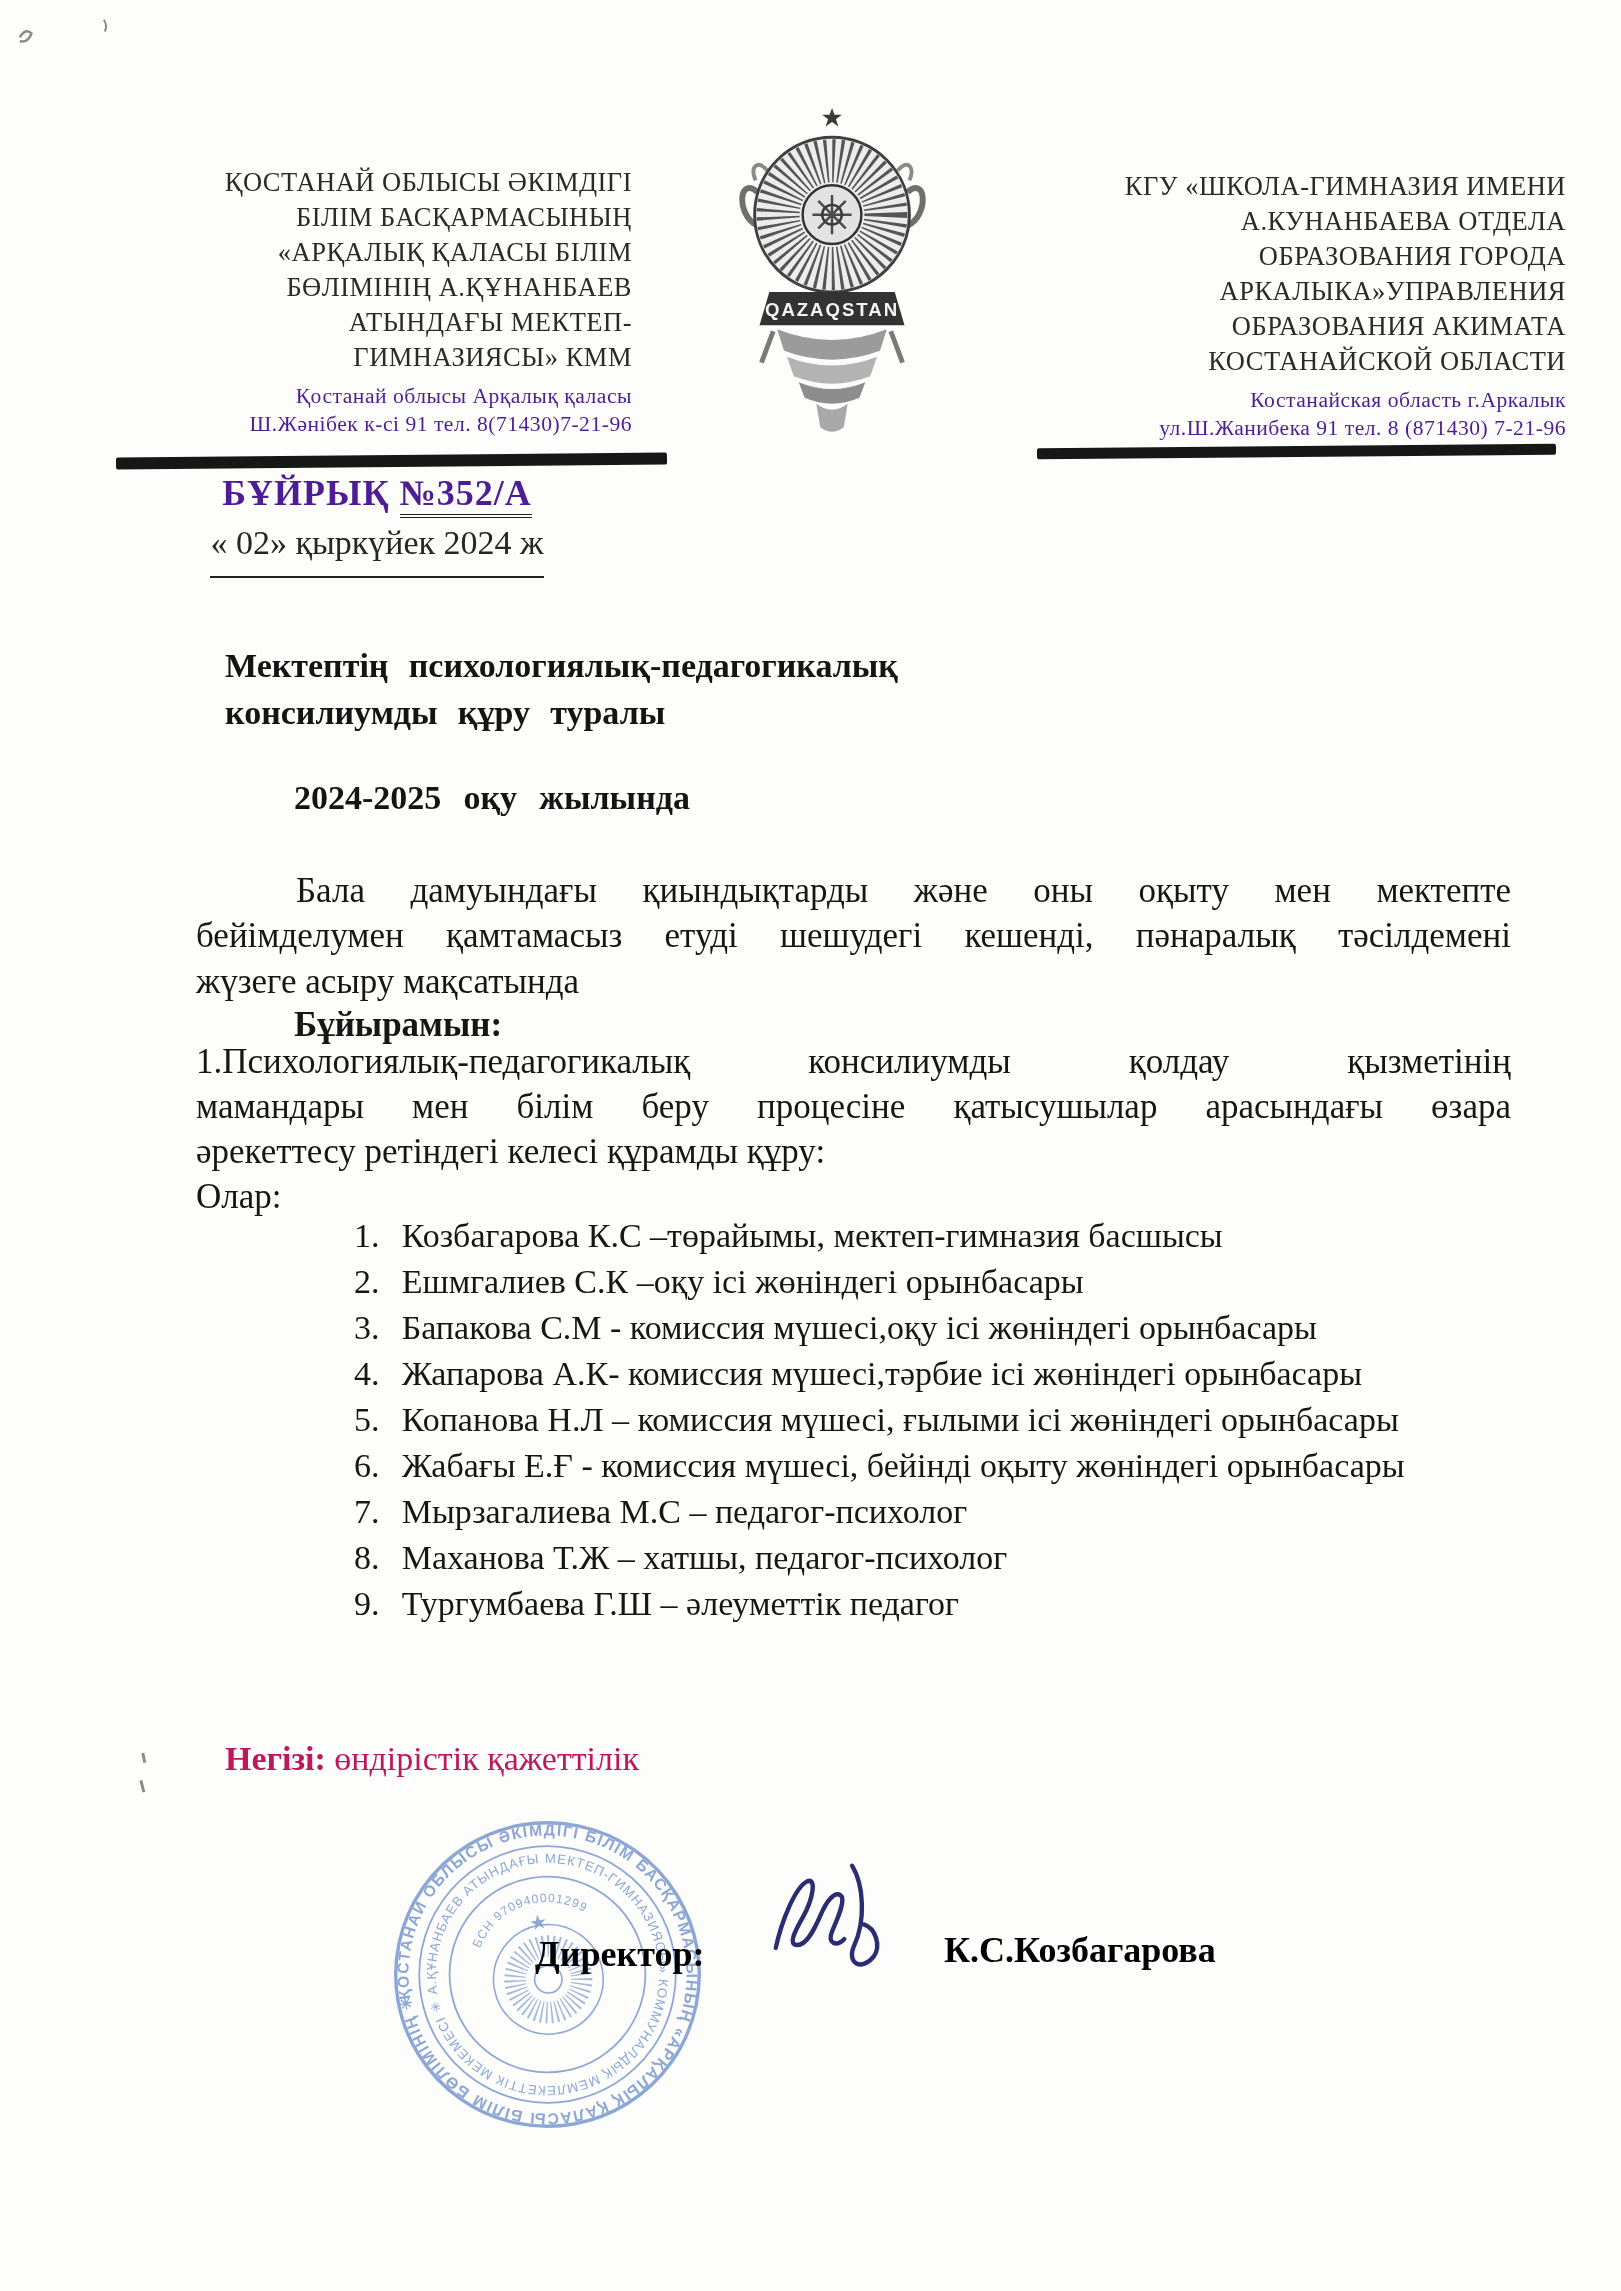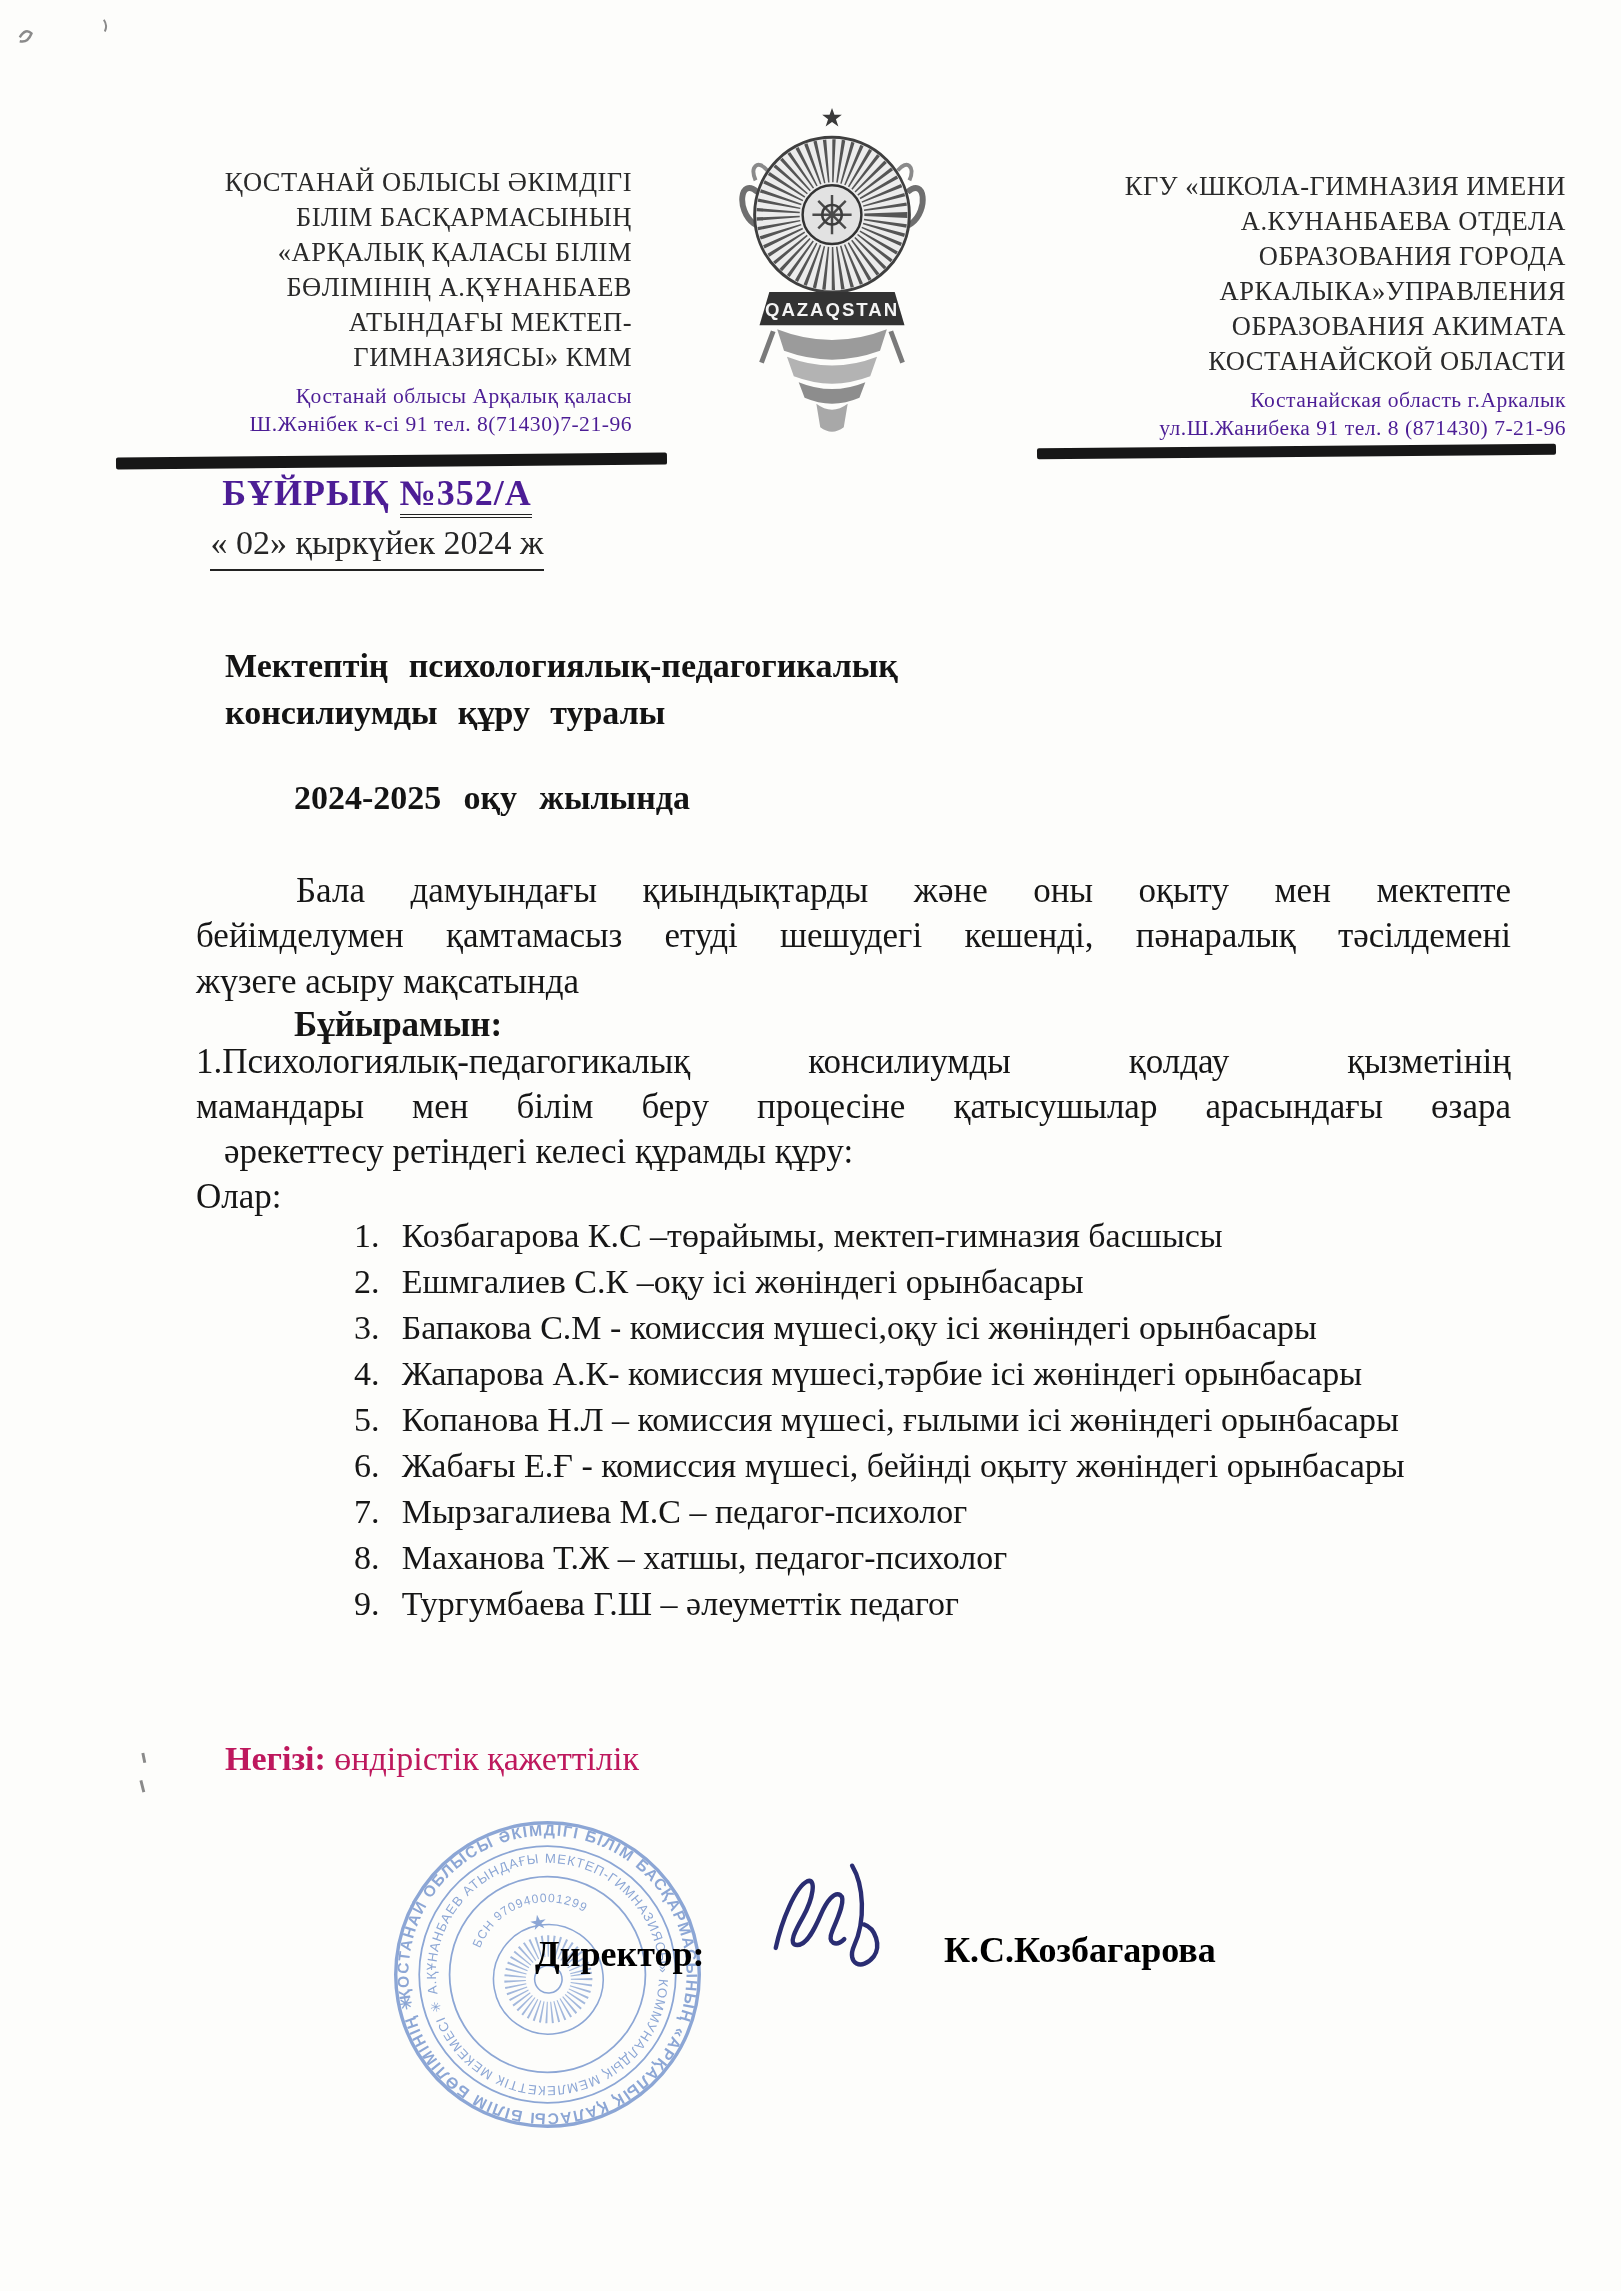--- a/index.html
+++ b/index.html
@@ -13,21 +13,21 @@
     overflow:hidden;
   }
   .abs{position:absolute;}
   .center{text-align:center;}
   .org{font-size:26.5px;line-height:35px;letter-spacing:0.5px;color:#2a2a2a;text-align:right;}
   .org-sub{font-size:21.6px;line-height:28px;margin-top:7px;color:#4c1d95;}
   .rule{background:#171717;height:11.8px;border-radius:2px;}
   .order-title{font-size:36px;font-weight:bold;letter-spacing:1px;color:#4c1d95;}
   .order-num{border-bottom:4.9px double #222;padding-bottom:1px;}
   .order-date{font-size:34px;margin-top:9.8px;color:#262626;}
-  .order-date span{border-bottom:2px solid #222;padding-bottom:8px;}
+  .order-date span{border-bottom:2px solid #222;padding-bottom:15px;}
   .subject{font-size:34px;font-weight:bold;line-height:47px;word-spacing:11.8px;color:#141414;}
   .yearline{font-size:34px;font-weight:bold;word-spacing:13.7px;color:#141414;}
   .bodyline{font-size:35px;line-height:45px;white-space:normal;color:#161616;}
   .jl{text-align:justify;text-align-last:justify;}
   .bold{font-weight:bold;}
   .people{margin:0;padding:0 0 0 57px;list-style:decimal outside;font-size:34px;color:#161616;}
   .people li{line-height:46px;padding-left:13.7px;}
   .basis{font-size:34px;color:#be185d;}
   .sig-label{font-size:36px;font-weight:bold;color:#000000;}
   .stamp-svg{opacity:.88;}
@@ -113,21 +113,21 @@
   <div class="abs yearline" style="left:294px;top:779px;">2024-2025 оқу жылында</div>
 
   <div class="abs bodyline jl" style="left:296px;top:868px;width:1215px;">Бала дамуындағы қиындықтарды және оны оқыту мен мектепте</div>
   <div class="abs bodyline jl" style="left:196px;top:913px;width:1315px;">бейімделумен қамтамасыз етуді шешудегі кешенді, пәнаралық тәсілдемені</div>
   <div class="abs bodyline" style="left:196px;top:959px;width:1315px;">жүзеге асыру мақсатында</div>
 
   <div class="abs bodyline bold" style="left:294px;top:1002px;">Бұйырамын:</div>
 
   <div class="abs bodyline jl" style="left:196px;top:1039px;width:1315px;">1.Психологиялық-педагогикалық консилиумды қолдау қызметінің</div>
   <div class="abs bodyline jl" style="left:196px;top:1084px;width:1315px;">мамандары мен білім беру процесіне қатысушылар арасындағы өзара</div>
-  <div class="abs bodyline" style="left:196px;top:1129px;width:1315px;margin-left:28px;">әрекеттесу ретіндегі келесі құрамды құру:</div>
+  <div class="abs bodyline" style="left:196px;top:1129px;width:1315px;">әрекеттесу ретіндегі келесі құрамды құру:</div>
 
   <div class="abs bodyline" style="left:196px;top:1174px;">Олар:</div>
 
   <ol class="abs people" style="left:331px;top:1213px;width:1186px;">
     <li>Козбагарова К.С –төрайымы, мектеп-гимназия басшысы</li>
     <li>Ешмгалиев С.К –оқу ісі жөніндегі орынбасары</li>
     <li>Бапакова С.М - комиссия мүшесі,оқу ісі жөніндегі орынбасары</li>
     <li>Жапарова  А.К- комиссия мүшесі,тәрбие ісі жөніндегі орынбасары</li>
     <li>Копанова Н.Л – комиссия мүшесі, ғылыми ісі жөніндегі орынбасары</li>
     <li>Жабағы Е.Ғ - комиссия мүшесі, бейінді оқыту жөніндегі орынбасары</li>

